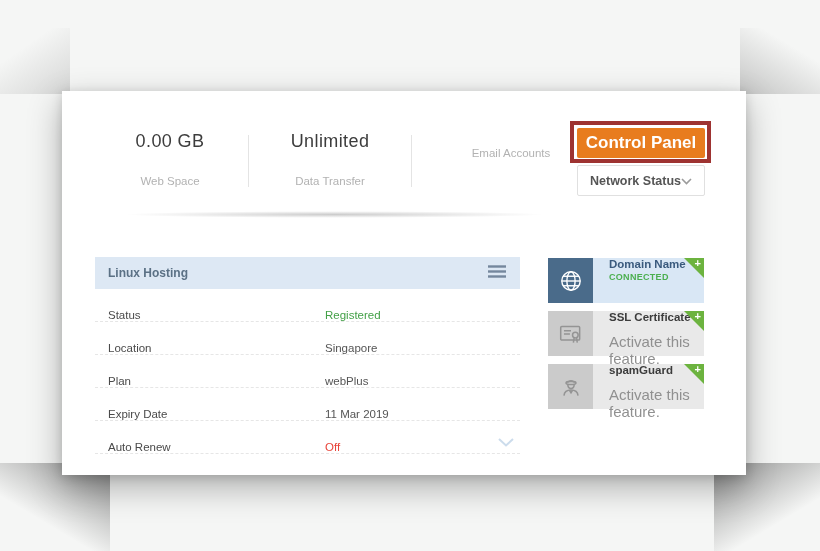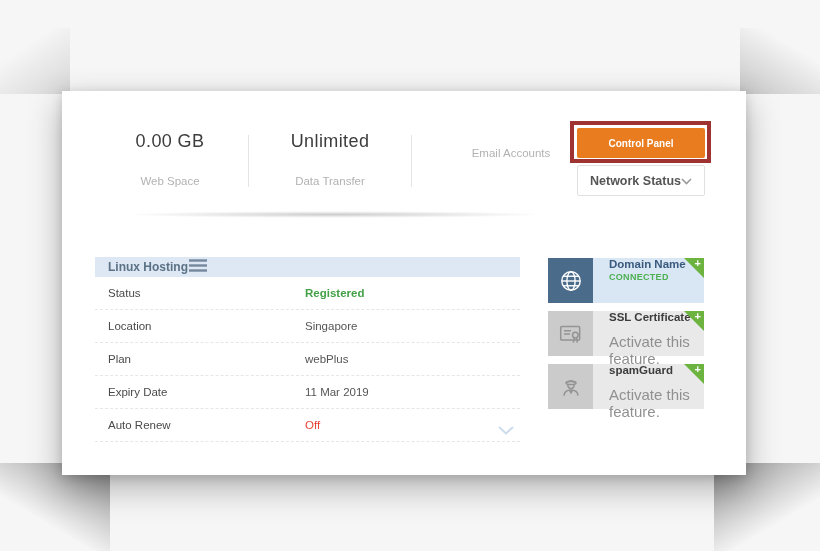--- a/index.html
+++ b/index.html
@@ -30,41 +30,41 @@
   .stat .value { font-size:18px; color:#3d3d3d; letter-spacing:.4px; }
   .stat .label { font-size:11.5px; color:#b2b2b2; margin-top:23px; }
   .stat-3 .label { margin-top:0; }
   .vdivider { position:absolute; top:44px; width:1px; height:52px; background:#e4e4e4; }
   .vd-1 { left:186px; } .vd-2 { left:349px; }
 
   
   .annotation-box { position:absolute; left:508px; top:30px; width:133px; height:34px;
                     border:4px solid #9e3331; z-index:5; pointer-events:none; }
   .btn-control { position:absolute; left:515px; top:37px; width:128px; height:30px;
-                 background:#e87c1e; color:#fff; font-size:10px; font-weight:bold;
+                 background:#e87c1e; color:#fff; font-size:17px; font-weight:bold;
                  border:none; border-radius:2px; display:flex; align-items:center; justify-content:center;
                  cursor:pointer; z-index:4; }
   .btn-network { position:absolute; left:515px; top:74px; width:128px; height:31px;
                  background:#fff; border:1px solid #e0e0e0; border-radius:2px;
                  color:#555; font-size:12.5px; font-weight:bold;
                  display:flex; align-items:center; justify-content:center; cursor:pointer; }
 
   .panel-shadow { position:absolute; left:55px; top:120px; width:435px; height:7px;
                   background:radial-gradient(ellipse at center, rgba(0,0,0,.20) 0%, rgba(0,0,0,0) 68%); }
 
   
   .table { position:absolute; left:33px; top:166px; width:425px; }
-  .table-header { height:20px; background:#dde8f4; display:flex; align-items:center;
-                  justify-content:flex-start; padding:6px 13px; box-sizing:border-box; }
+  .table-header { height:32px; background:#dde8f4; display:flex; align-items:center;
+                  justify-content:space-between; padding:6px 13px; box-sizing:border-box; }
   .table-title { font-size:12px; font-weight:bold; color:#5b7185; }
-  .row { height:33px; display:flex; align-items:center; padding:0 13px;
-         border-bottom:1px dashed #e6e6e6; position:relative; box-sizing:border-box; }
+  .row { height:33px; display:flex; align-items:flex-end; padding:0 13px;
+         border-bottom:1px dashed #e6e6e6; position:relative; box-sizing:border-box;gap:20px; }
   .row .rlabel { width:197px; font-size:11.5px; color:#4a4a4a; }
   .row .rvalue { font-size:11.5px; color:#555; }
-  .rvalue.green { color:#43a047; font-weight:bold; }
+  .rvalue.green { color:#43a047; font-weight:normal; }
   .rvalue.red   { color:#e8443a; }
   .row-chevron { position:absolute; right:6px; top:12px; }
 
   
   .addons { position:absolute; left:486px; top:167px; width:156px; }
   .addon { position:relative; height:45px; margin-bottom:8px; display:flex; cursor:pointer; }
   .addon .tile { width:45px; min-width:45px; height:45px; display:flex; align-items:center; justify-content:center; }
   .addon .body { flex:1; display:flex; flex-direction:column; padding-left:16px; }
   .addon .atitle { font-size:11.5px; font-weight:bold; }
   .addon-blue .tile { background:#4a6b8a; }

